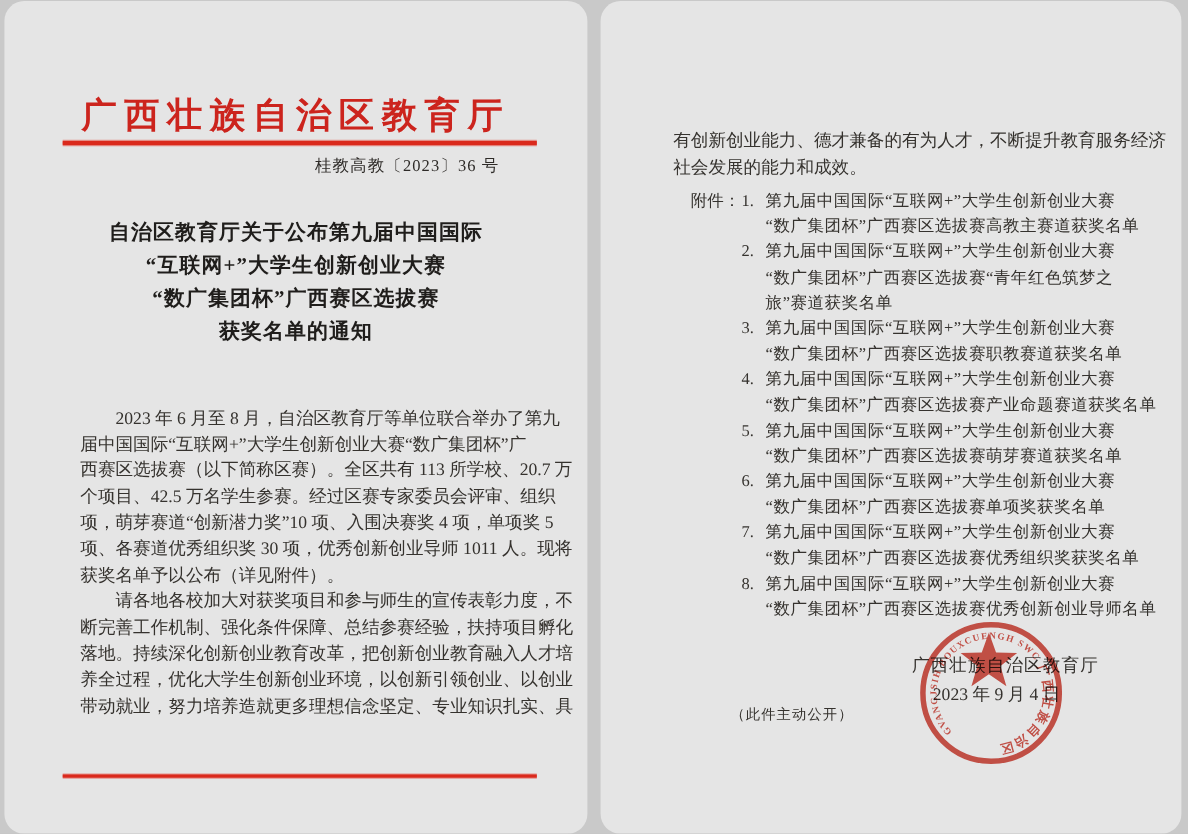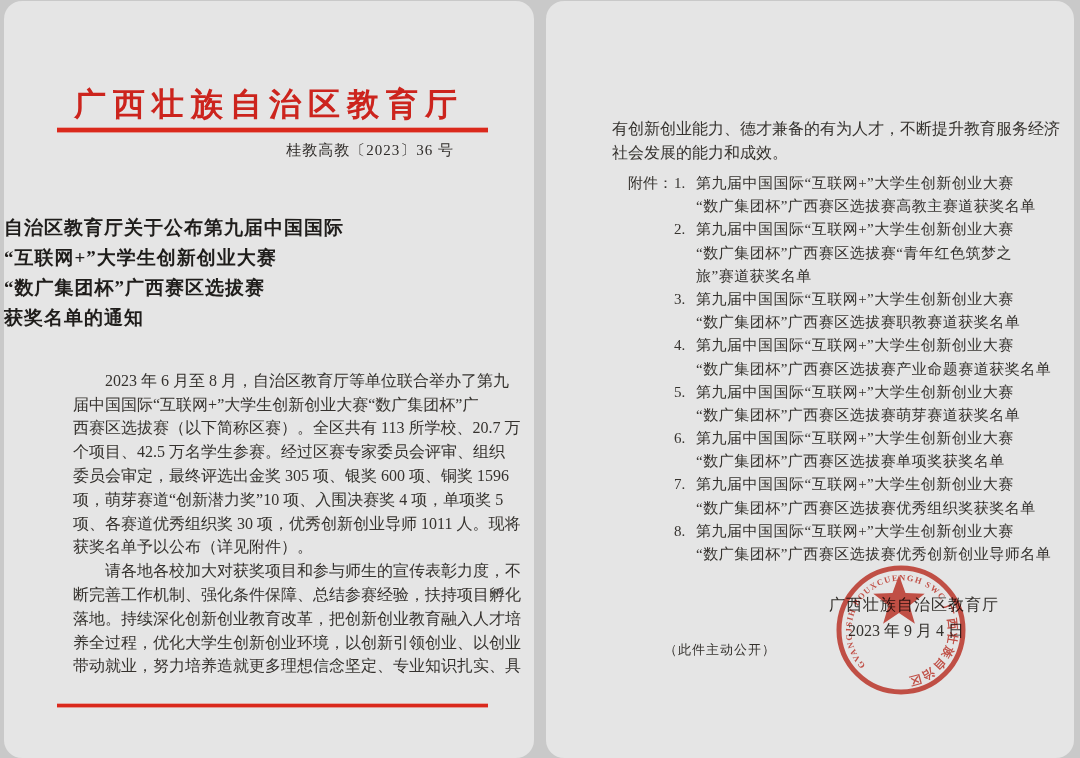--- a/index.html
+++ b/index.html
@@ -13,21 +13,21 @@
   .org-title {
     position:absolute; top:82px; left:0; width:100%;
     text-align:center; font-size:32px; font-weight:bold;
     letter-spacing:7px; color:#cc241d; white-space:nowrap;
   }
   .red-rule { position:absolute; left:53px; width:431px; height:4px;
     background:#da291c; box-shadow:0 1px 0 rgba(230,90,80,.55), 0 -1px 0 rgba(230,90,80,.45); }
   .top-rule    { top:127px; }
   .bottom-rule { top:703px; height:3px; }
   .doc-number { position:absolute; top:140px; right:80px; font-size:15px; color:#2e2b28; letter-spacing:1px; }
-  .doc-title { position:absolute; top:212px; left:0; width:100%; }
+  .doc-title { position:absolute; top:196px; left:0; width:100%; text-align:center; }
   .doc-title .title-line { font-size:19px; font-weight:bold; line-height:30px; color:#1f1d1b; letter-spacing:1px; }
   .salutation { position:absolute; top:344px; left:69px; width:402px; font-size:16px; color:#35322e; line-height:23.8px; }
   .body-lines { position:absolute; font-size:16px; color:#35322e; }
   #p1-body { top:367.8px; left:69px; width:403px; }
   #p2-body { top:116px;  left:66px; width:403px; }
   .bline { height:23.8px; line-height:23.8px; text-align:justify; text-align-last:justify; white-space:nowrap; }
   .bline.end { text-align-last:left; }
   .bline.indent { text-indent:32px; }
 
   
@@ -57,21 +57,20 @@
         <div class="title-line">自治区教育厅关于公布第九届中国国际</div>
         <div class="title-line">“互联网+”大学生创新创业大赛</div>
         <div class="title-line">“数广集团杯”广西赛区选拔赛</div>
         <div class="title-line">获奖名单的通知</div>
       </div>
     <div class="body-lines" id="p1-body">
         <div class="bline indent">2023 年 6 月至 8 月，自治区教育厅等单位联合举办了第九</div>
         <div class="bline">届中国国际“互联网+”大学生创新创业大赛“数广集团杯”广</div>
         <div class="bline">西赛区选拔赛（以下简称区赛）。全区共有 113 所学校、20.7 万</div>
         <div class="bline">个项目、42.5 万名学生参赛。经过区赛专家委员会评审、组织</div>
-        <div class="bline">委员会审定，最终评选出金奖 305 项、银奖 600 项、铜奖 1596</div>
         <div class="bline">项，萌芽赛道“创新潜力奖”10 项、入围决赛奖 4 项，单项奖 5</div>
         <div class="bline">项、各赛道优秀组织奖 30 项，优秀创新创业导师 1011 人。现将</div>
         <div class="bline end">获奖名单予以公布（详见附件）。</div>
         <div class="bline indent">请各地各校加大对获奖项目和参与师生的宣传表彰力度，不</div>
         <div class="bline">断完善工作机制、强化条件保障、总结参赛经验，扶持项目孵化</div>
         <div class="bline">落地。持续深化创新创业教育改革，把创新创业教育融入人才培</div>
         <div class="bline">养全过程，优化大学生创新创业环境，以创新引领创业、以创业</div>
         <div class="bline">带动就业，努力培养造就更多理想信念坚定、专业知识扎实、具</div>
       </div>
     <div class="red-rule bottom-rule"></div>

